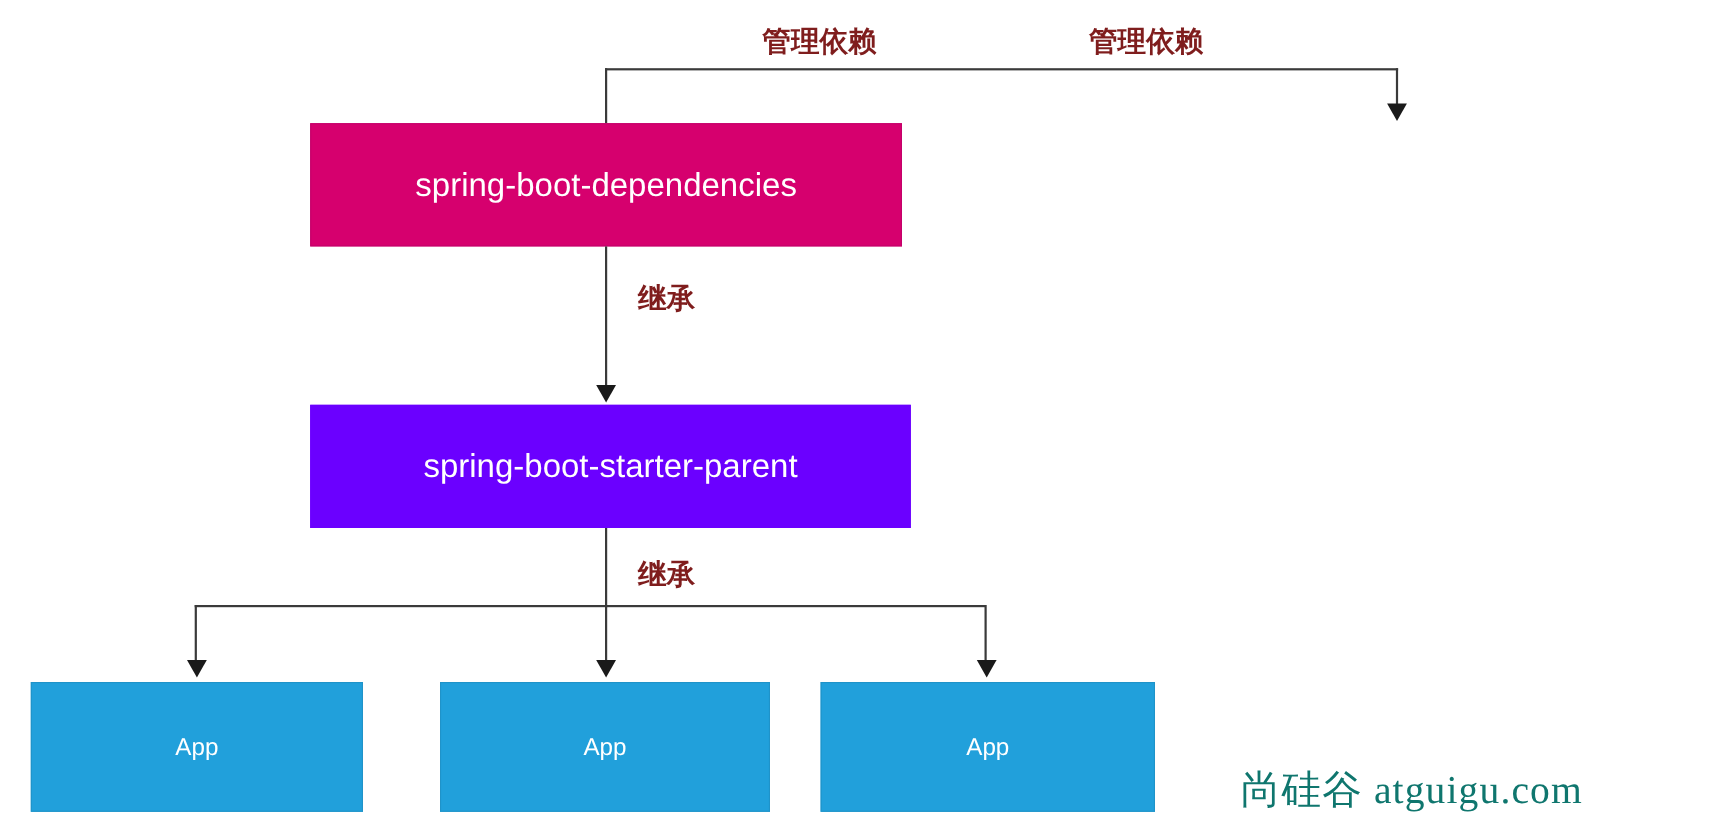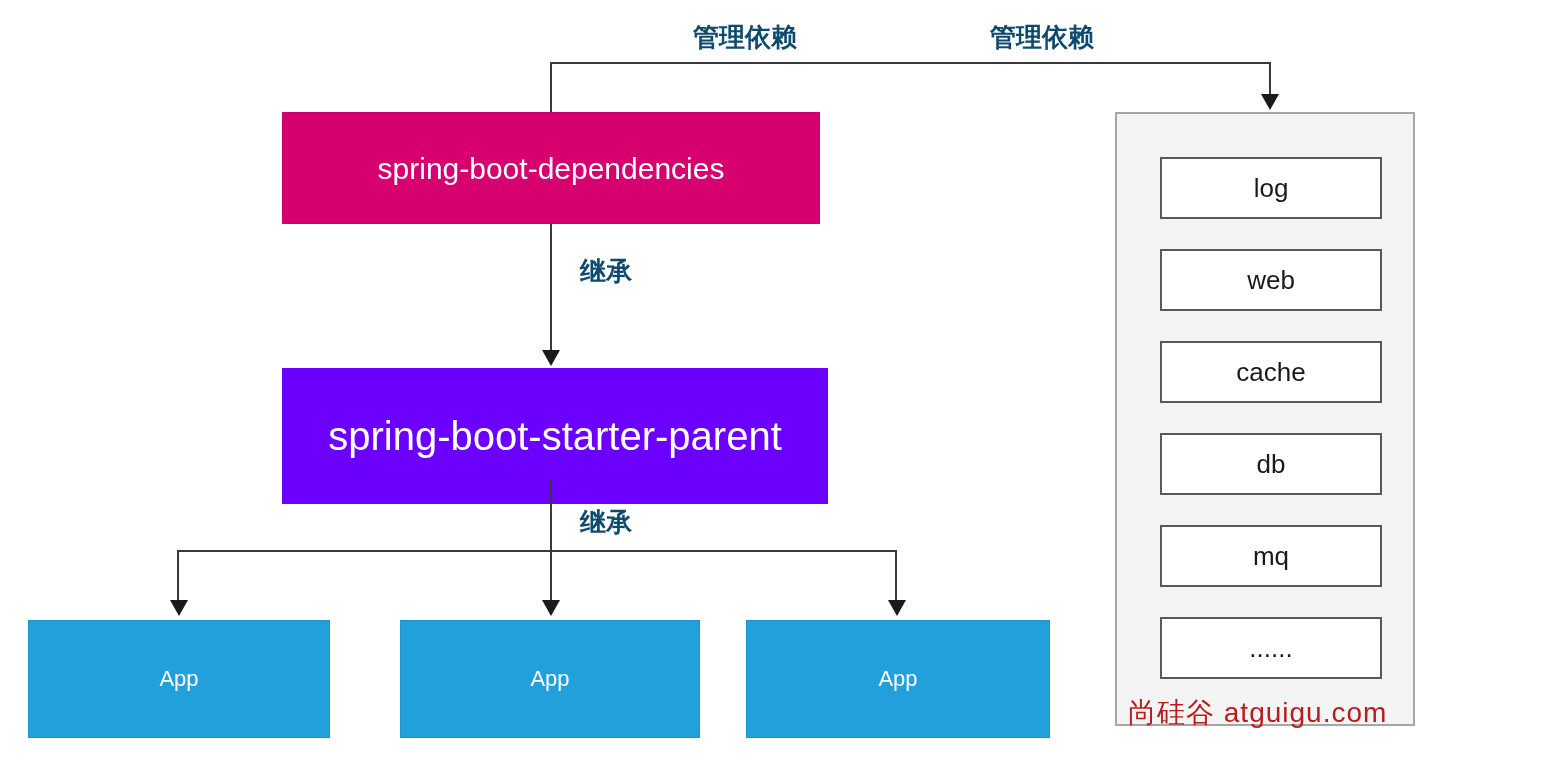--- a/index.html
+++ b/index.html
@@ -35,24 +35,24 @@
     width: 538px;
     height: 112px;
     background: #D6006E;
     border: 1px solid #c4006a;
     font-size: 30px;
   }
   .node-parent {
     left: 282px;
     top: 368px;
     width: 546px;
-    height: 136px;
+    height: 112px;
     background: #6B00FF;
     border: 1px solid #6B00FF;
-    font-size: 40px;
+    font-size: 30px;
   }
   .node-app {
     top: 620px;
     height: 118px;
     background: #21A0DB;
     border: 1px solid #1f93c9;
     font-size: 22px;
   }
   .app-1 { left: 28px;  width: 302px; }
   .app-2 { left: 400px; width: 300px; }
@@ -102,33 +102,34 @@
     border-left: 9px solid transparent;
     border-right: 9px solid transparent;
     border-top: 16px solid #1a1a1a;
   }
 
   
   .edge-label {
     position: absolute;
     font-size: 26px;
     font-weight: bold;
-    color: #0c4a6e;
+    color: #7f1d1d;
     white-space: nowrap;
   }
 
   
   .watermark {
     position: absolute;
     left: 1128px;
     top: 694px;
-    font-size: 28px;
-    color: #b91c1c;
+    font-size: 36px;
+    color: #0f766e;
     white-space: nowrap;
     letter-spacing: 1px;
+    font-family: Liberation Serif, serif;
   }
 </style>
 </head>
 <body>
 
 <div id="canvas">
 
   <div class="line-v" style="left:550px; top:62px; height:50px;"></div>
 
   <div class="line-h" style="left:550px; top:62px; width:721px;"></div>
@@ -159,24 +160,16 @@
 
   <div class="line-v" style="left:895px; top:550px; height:52px;"></div>
   <div class="arrow-down" style="left:888px; top:600px;"></div>
 
   <div class="edge-label" style="left:580px; top:505px;">继承</div>
 
   <div class="node node-app app-1">App</div>
   <div class="node node-app app-2">App</div>
   <div class="node node-app app-3">App</div>
 
-  <div class="panel">
-    <div class="panel-item" style="top:43px;">log</div>
-    <div class="panel-item" style="top:135px;">web</div>
-    <div class="panel-item" style="top:227px;">cache</div>
-    <div class="panel-item" style="top:319px;">db</div>
-    <div class="panel-item" style="top:411px;">mq</div>
-    <div class="panel-item" style="top:503px;">......</div>
-  </div>
 
   <div class="watermark">尚硅谷 atguigu.com</div>
 
 </div>
 
 </body></html>

